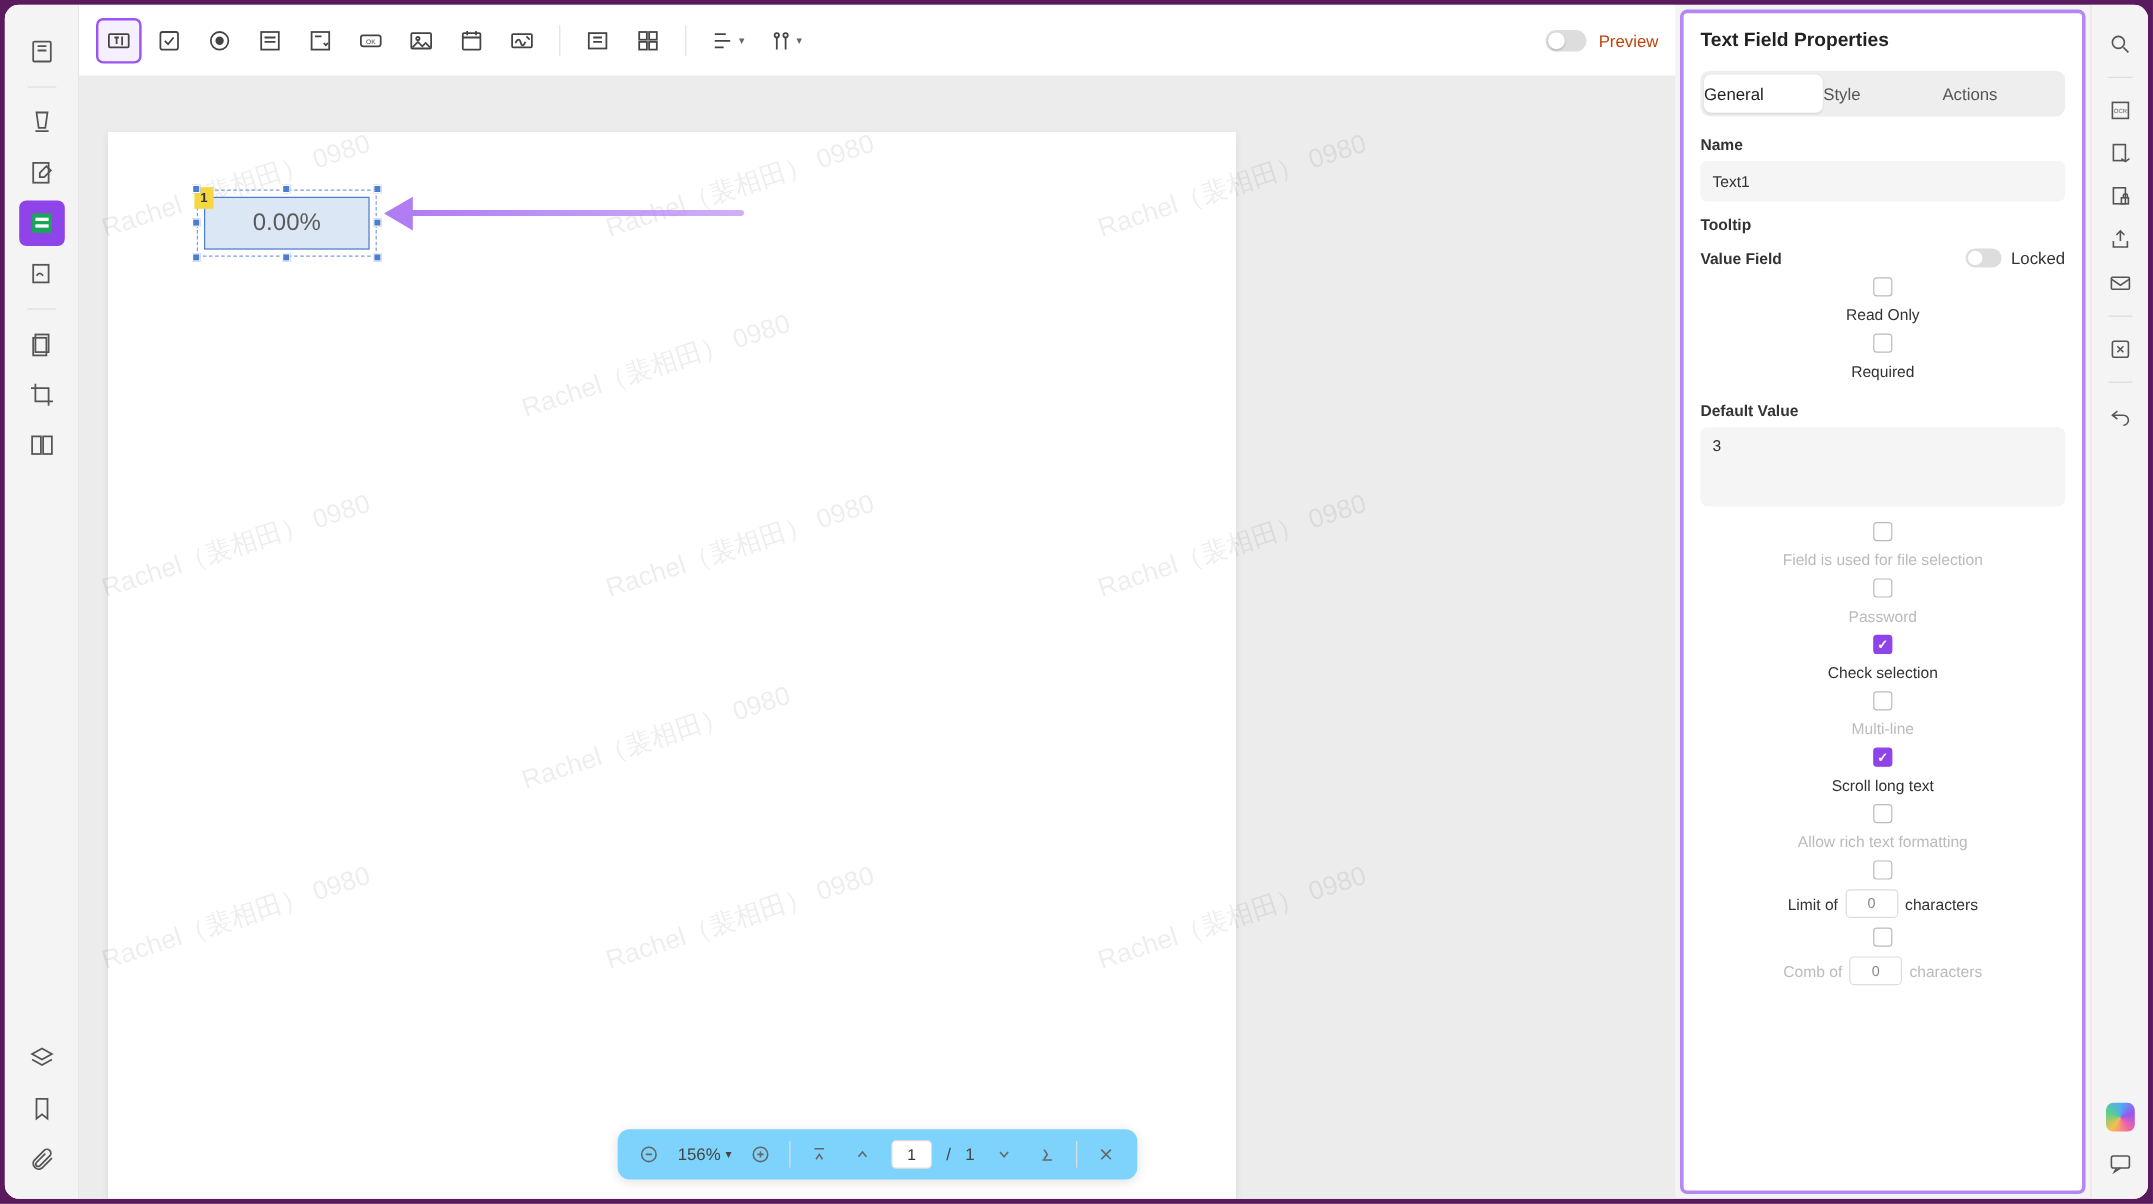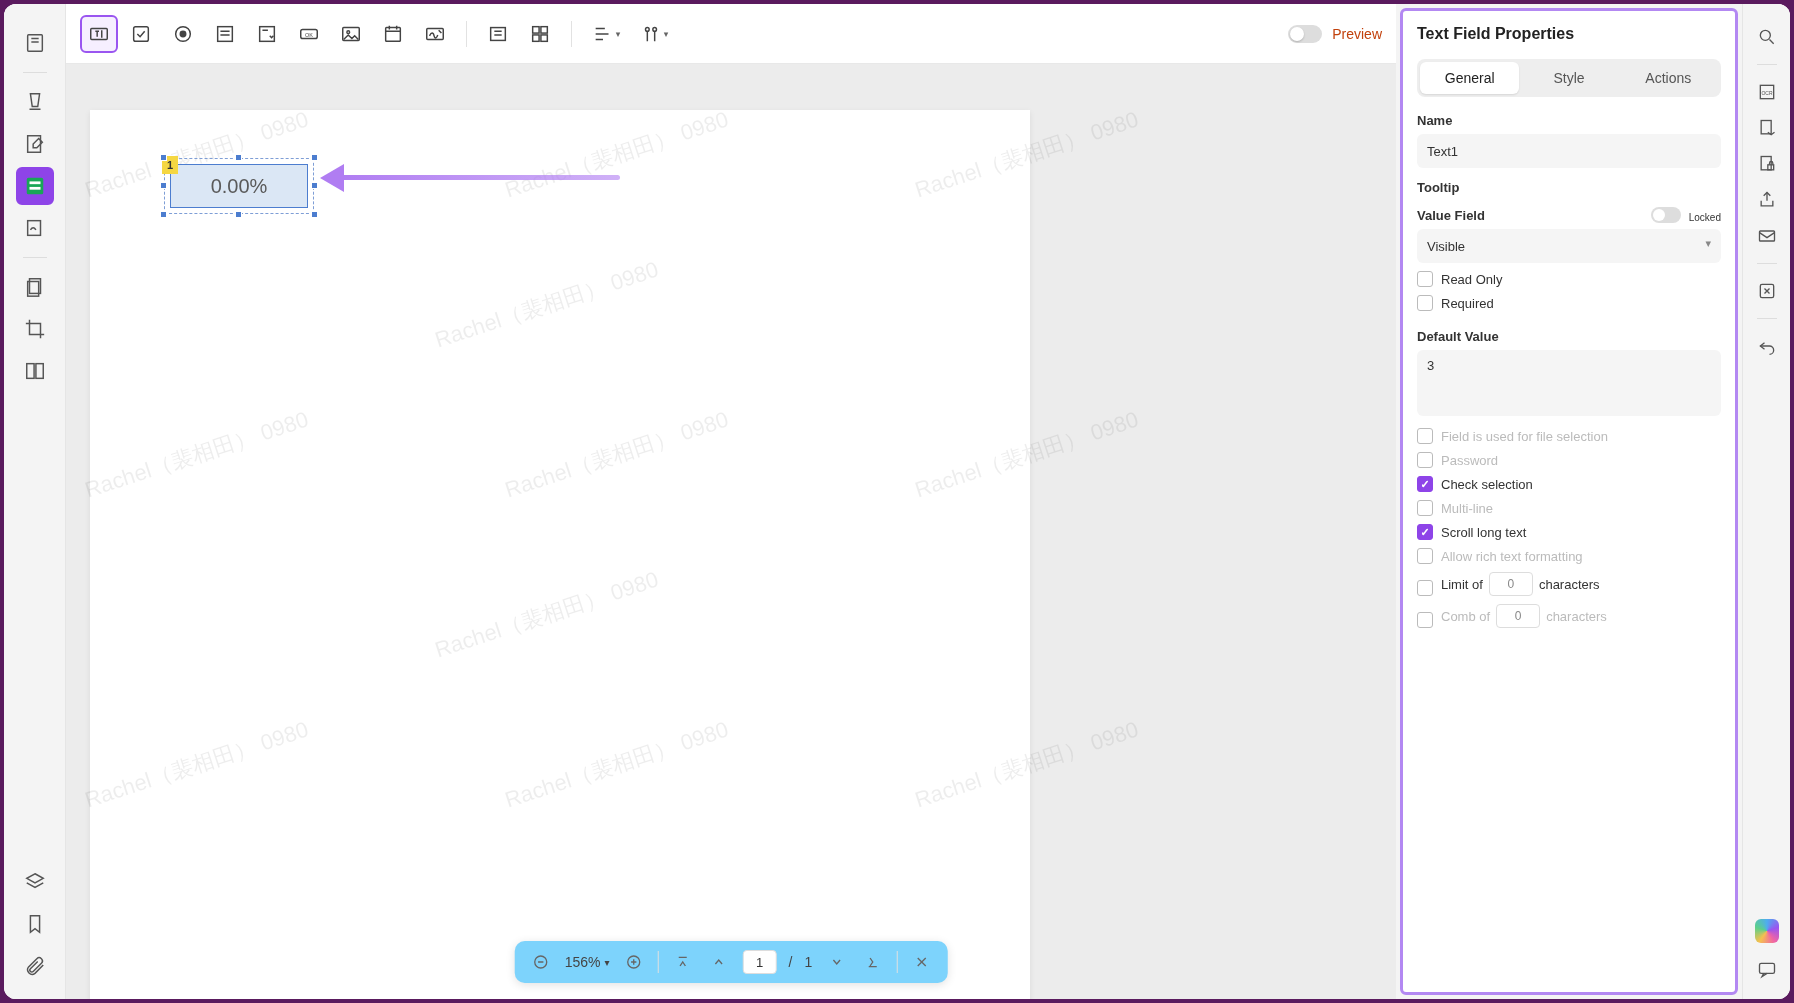--- a/index.html
+++ b/index.html
@@ -74,36 +74,36 @@
 .rricon { width: 30px; height: 30px; display: flex; align-items: center; justify-content: center; }
 .rricon svg { width: 20px; height: 20px; stroke: #555; fill: none; stroke-width: 1.6; }
 .rrlogo { margin-top: auto; margin-bottom: 6px; width: 24px; height: 24px; border-radius: 6px; background: conic-gradient(#4eadf0,#9a55f0,#f065a5,#f5c04e,#5cd08a,#4eadf0); }
 .rrcomment { margin-bottom: 14px; }
 .rrsep { width: 20px; height: 1px; background: #ddd; margin: 6px 0; }
 
 
 .panel { position: absolute; top: 4px; bottom: 4px; right: 52px; width: 338px; background: #fff; border: 3px solid #b388f2; border-radius: 6px; padding: 14px 14px 10px; overflow-y: auto; }
 .panel h2 { font-size: 16px; font-weight: 600; color: #222; margin-bottom: 16px; }
 .segmented { display: flex; background: #eee; border-radius: 8px; padding: 3px; margin-bottom: 16px; }
-.segmented .seg { flex: 1; text-align: center; padding: 8px 16px; font-size: 14px; color: #555; border-radius: 6px; }
+.segmented .seg { flex: 1; padding: 8px 0; font-size: 14px; color: #555; border-radius: 6px; }
 .segmented .seg.active { background: #fff; color: #222; font-weight: 500; box-shadow: 0 1px 2px rgba(0,0,0,.1); }
 .plabel { font-size: 13px; font-weight: 600; color: #333; margin: 12px 0 6px; display: flex; justify-content: space-between; align-items: center; }
 .ptext { width: 100%; height: 34px; background: #f5f5f5; border: none; border-radius: 6px; padding: 0 10px; font-size: 13px; color: #333; }
 .ptextarea { width: 100%; height: 66px; background: #f5f5f5; border: none; border-radius: 6px; padding: 8px 10px; font-size: 13px; color: #333; resize: none; }
 .pselect { width: 100%; height: 34px; background: #f5f5f5; border: none; border-radius: 6px; padding: 0 10px; font-size: 13px; color: #333; appearance: none; position: relative; }
 .selectwrap { position: relative; }
 .selectwrap::after { content: "▾"; position: absolute; right: 10px; top: 8px; font-size: 11px; color: #888; pointer-events: none; }
-.checkrow { display: flex; align-items: flex-end; gap: 8px; margin: 8px 0; font-size: 13px; color: #333; }
+.checkrow { display: flex; align-items: center; gap: 8px; margin: 8px 0; font-size: 13px; color: #333; flex-direction: column; }
 .checkrow.disabled { color: #bbb; }
 .chk { width: 16px; height: 16px; border: 1.5px solid #bbb; border-radius: 3px; background: #fff; display: inline-flex; align-items: center; justify-content: center; flex-shrink: 0; }
 .chk.checked { background: #8e44e8; border-color: #8e44e8; }
 .chk.checked::after { content: "✓"; color: #fff; font-size: 11px; font-weight: bold; }
 .inlinebox { display: inline-flex; align-items: center; gap: 6px; }
 .numinput { width: 44px; height: 24px; border: 1px solid #ddd; border-radius: 4px; text-align: center; font-size: 12px; color:#888; }
-.locked { display: flex; align-items: flex-end; gap: 8px; font-size: 10px; color: #333; font-weight: 500; }
+.locked { display: flex; align-items: flex-end; gap: 8px; font-size: 14px; color: #333; font-weight: 500; }
 .sw { width: 30px; height: 16px; border-radius: 9px; background: #ddd; position: relative; }
 .sw::after { content:""; position:absolute; width:12px; height:12px; background:#fff; border-radius:50%; top:2px; left:2px; }
 </style>
 </head>
 <body>
 
 <div class="window">
 
 
   <div class="body">
@@ -384,23 +384,20 @@
 
       <div class="plabel">Tooltip</div>
 
       <div class="plabel">
         <span>Value Field</span>
         <span class="locked">
             <span class="sw"></span>
             <span>Locked</span>
           </span>
       </div>
-      <div class="selectwrap">
-        <input class="pselect" readonly="" value="Visible" style="">
-      </div>
 
       <div class="checkrow">
         <span class="chk"></span>
         <span>Read Only</span>
       </div>
       <div class="checkrow">
         <span class="chk"></span>
         <span>Required</span>
       </div>
 

